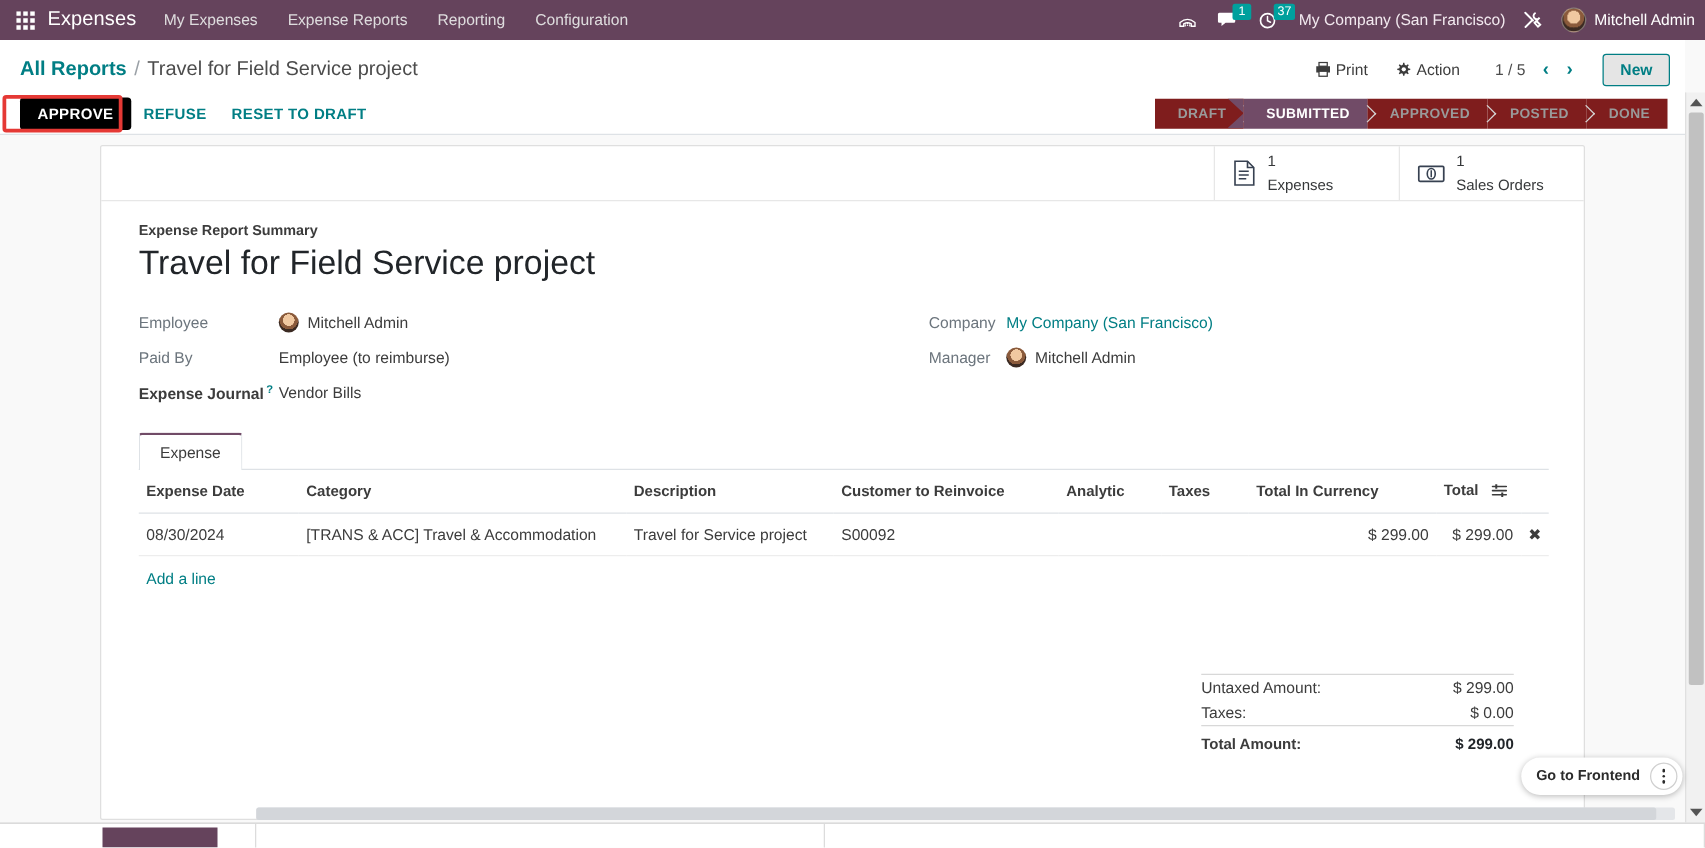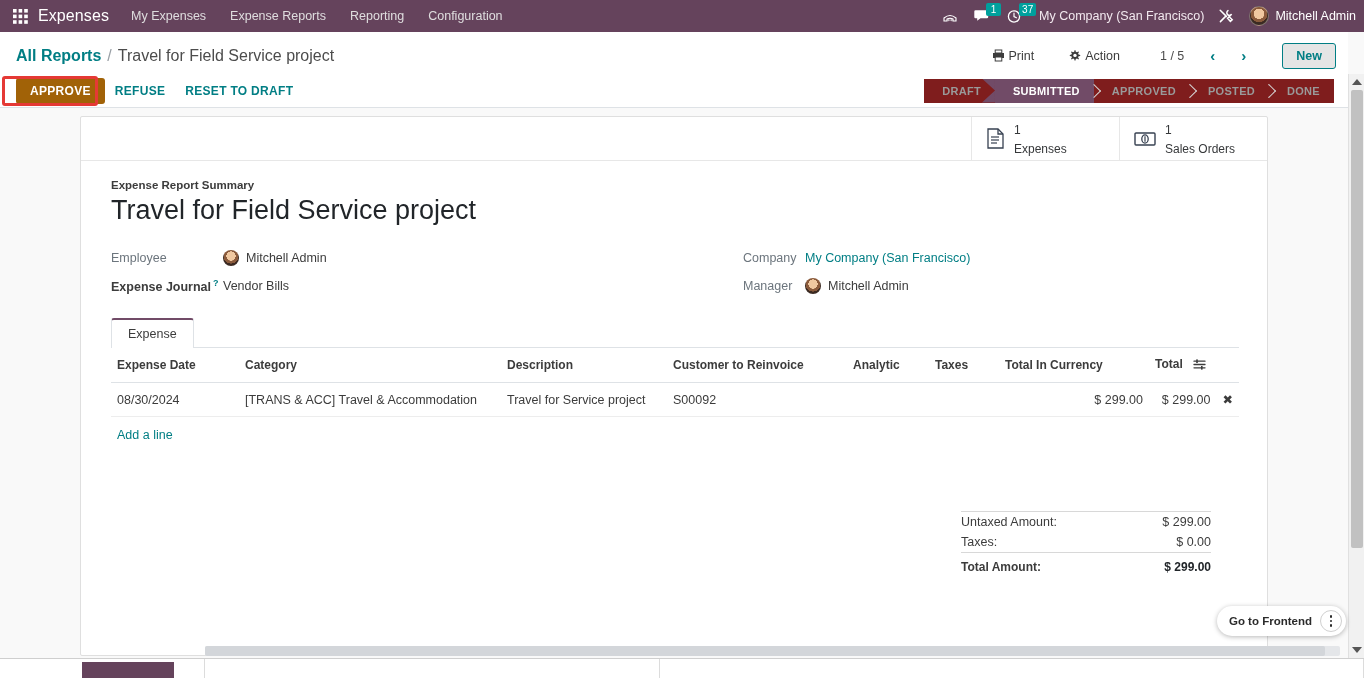--- a/index.html
+++ b/index.html
@@ -43,39 +43,39 @@
 
   
   .cp {
     position:absolute; top:32px; left:0; width:1348px; height:48px;
     background:#ffffff; border-bottom:1px solid #dee2e6;
     display:flex; align-items:center; padding: 0 12px 0 16px;
   }
   .bc-root { color:#017e84; font-size:16px; font-weight:600; cursor:pointer; }
   .bc-sep { color:#9aa0a6; font-size:16px; margin:0 6px; }
   .bc-cur { color:#4c4c4c; font-size:16px; }
-  .cp-right { margin-left:auto; display:flex; align-items:center; gap:16px; }
+  .cp-right { margin-left:auto; display:flex; align-items:center; gap:4px; }
   .cp-btn { display:flex; align-items:center; font-size:12.5px; color:#3c3c3c;
     margin-left:18px; cursor:pointer; }
   .cp-btn svg { margin-right:4px; }
   .pager { font-size:12.5px; color:#4c4c4c; margin-left:24px; }
   .pager-arrow { color:#017e84; font-size:15px; margin-left:10px; cursor:pointer; font-weight:700;}
   .new-btn {
     margin-left:20px; border:1px solid #017e84; color:#017e84; background:#e5e5e5;
     font-size:12.5px; font-weight:700; padding:5px 13px; border-radius:3px; cursor:pointer;
   }
 
   
   .sb {
     position:absolute; top:74px; left:0; width:1348px; height:34px;
     background:#ffffff; border-bottom:1px solid #dee2e6;
     display:flex; align-items:center; padding-left:16px;
   }
   .btn-primary {
-    background:#a16207; color:#ffffff; font-size:12px; font-weight:700;
+    background:#000000; color:#ffffff; font-size:12px; font-weight:700;
     padding:6px 14px; border:none; border-radius:3px; cursor:pointer;
     letter-spacing:.3px;
   }
   .btn-link {
     background:none; border:none; color:#017e84; font-size:12px; font-weight:700;
     padding:6px 10px; cursor:pointer; letter-spacing:.3px;
   }
   .hl-box {
     position:absolute; left:2px; top:76px; width:96px; height:30px;
     border:3px solid #e53935; border-radius:3px; pointer-events:none; z-index:40;
@@ -368,20 +368,24 @@
           <div class="col">
 
             <div class="frow">
               <span class="flabel">Employee</span>
               <span class="fval">
                 <span class="mini-av"></span>
                 <span>Mitchell Admin</span>
               </span>
             </div>
 
+            <div class="frow">
+              <span class="flabel">Paid By</span>
+              <span class="fval">Employee (to reimburse)</span>
+            </div>
 
             <div class="frow">
               <span class="flabel bold">
                 <span>Expense Journal</span><span class="help-q">?</span>
               </span>
               <span class="fval">Vendor Bills</span>
             </div>
 
           </div>
 

